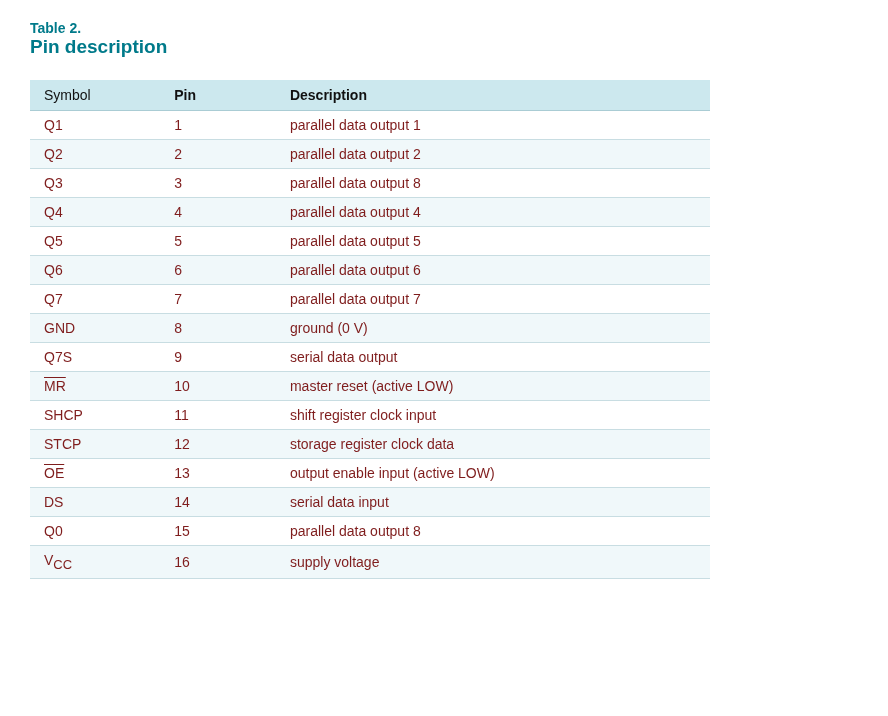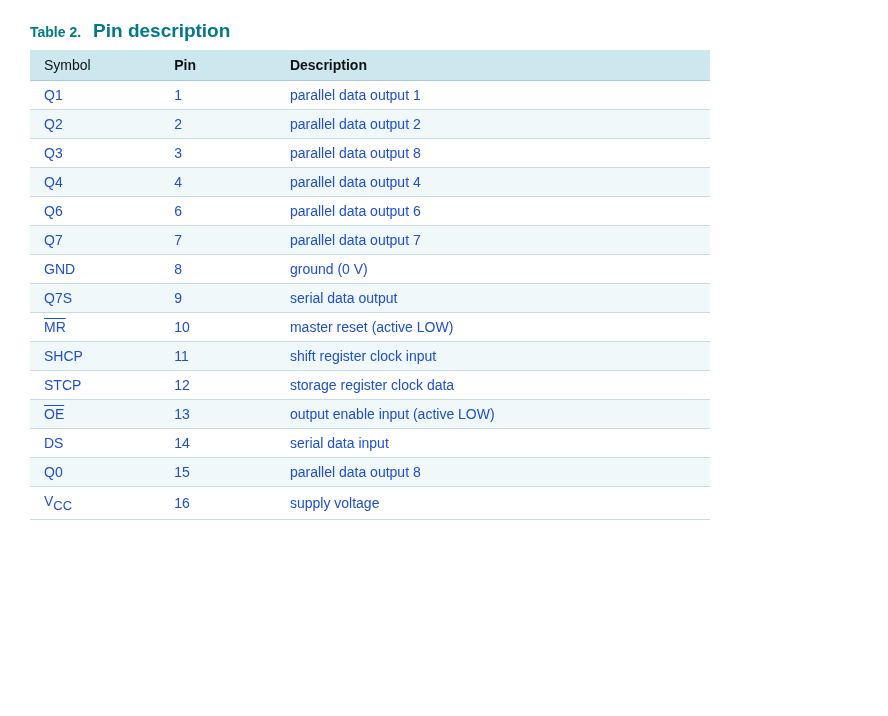--- a/index.html
+++ b/index.html
@@ -12,22 +12,23 @@
       background: #ffffff;
       font-family: Arial, Helvetica, sans-serif;
       font-size: 14px;
       color: #333333;
       padding: 20px 30px;
     }
 
     .table-title-row {
       display: flex;
       align-items: baseline;
-      margin-bottom: 8px;
-      gap: 12px;
+      margin-bottom: 22px;
+      gap: 0;
+      flex-direction: column;
     }
 
     .table-label {
       font-weight: bold;
       color: #007a8a;
       font-size: 14px;
     }
 
     .table-title-text {
       font-weight: bold;
@@ -62,21 +63,21 @@
       background-color: #f0f8fa;
     }
 
     tbody tr:nth-child(odd) {
       background-color: #ffffff;
     }
 
     tbody td {
       padding: 6px 14px;
       font-size: 14px;
-      color: #1d4ed8;
+      color: #7f1d1d;
       vertical-align: middle;
     }
 
     .symbol-cell {
       font-weight: normal;
       min-width: 90px;
     }
 
     .pin-cell {
       min-width: 80px;
@@ -126,20 +127,25 @@
         <td class="symbol-cell">Q3</td>
         <td class="pin-cell">3</td>
         <td class="desc-cell">parallel data output 8</td>
       </tr>
       <tr>
         <td class="symbol-cell">Q4</td>
         <td class="pin-cell">4</td>
         <td class="desc-cell">parallel data output 4</td>
       </tr>
       <tr>
+        <td class="symbol-cell">Q5</td>
+        <td class="pin-cell">5</td>
+        <td class="desc-cell">parallel data output 5</td>
+      </tr>
+      <tr>
         <td class="symbol-cell">Q6</td>
         <td class="pin-cell">6</td>
         <td class="desc-cell">parallel data output 6</td>
       </tr>
       <tr>
         <td class="symbol-cell">Q7</td>
         <td class="pin-cell">7</td>
         <td class="desc-cell">parallel data output 7</td>
       </tr>
       <tr>

